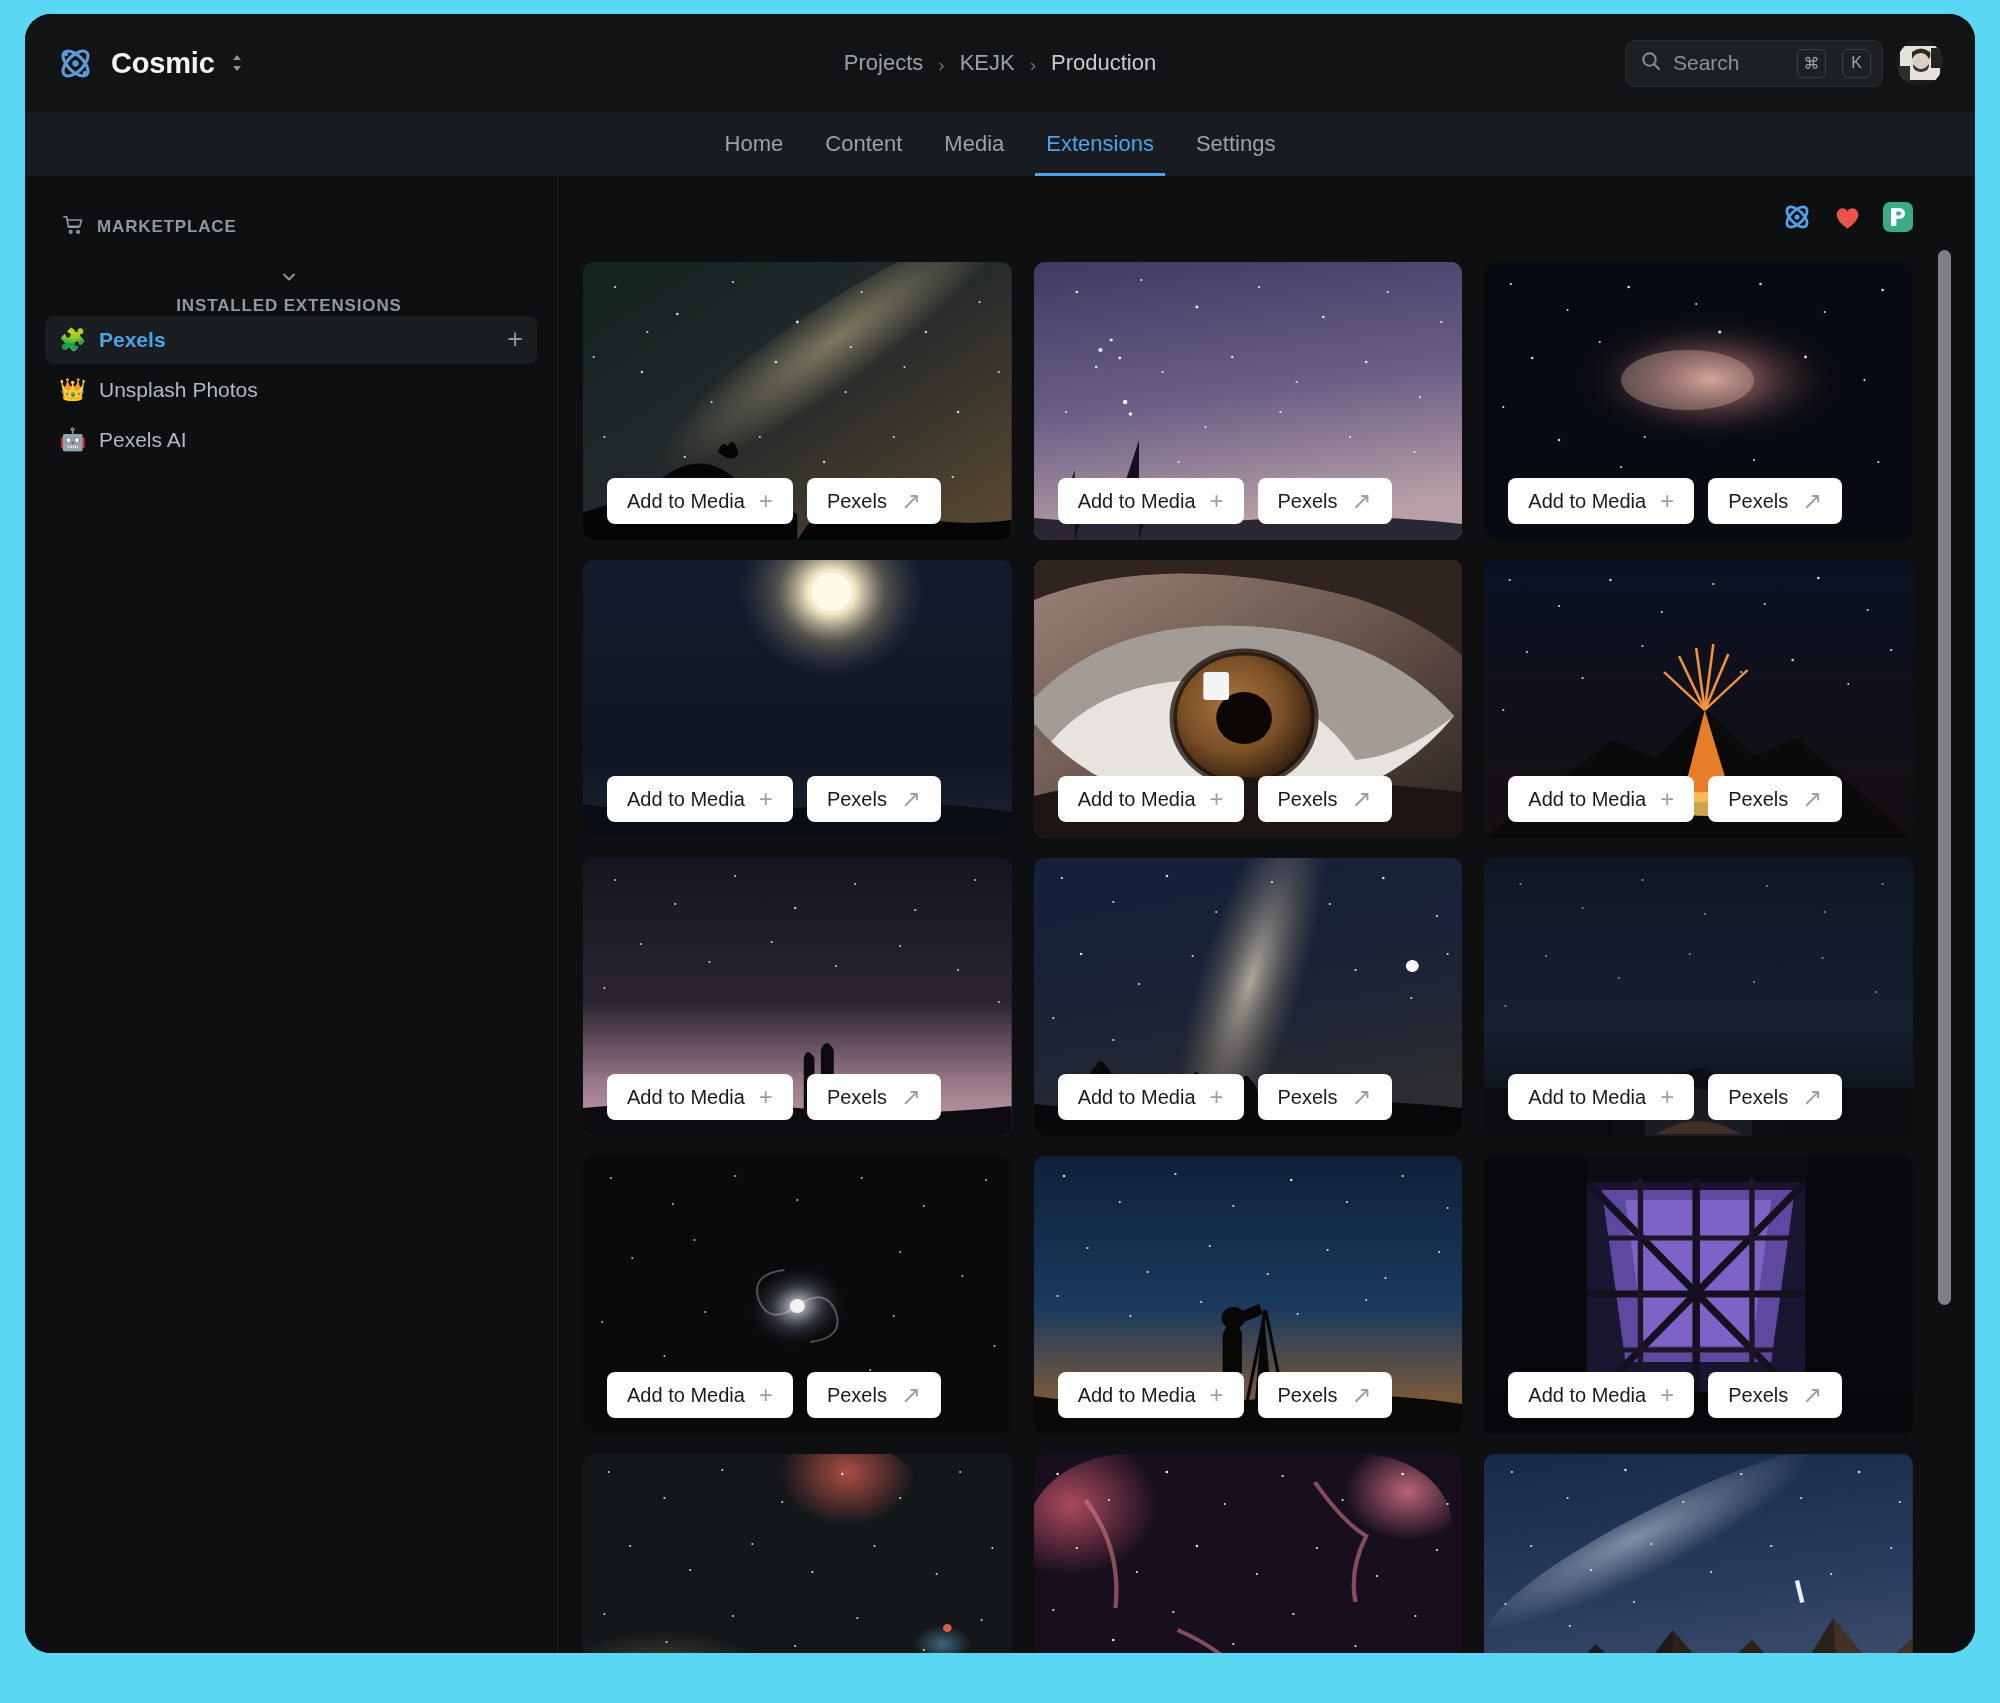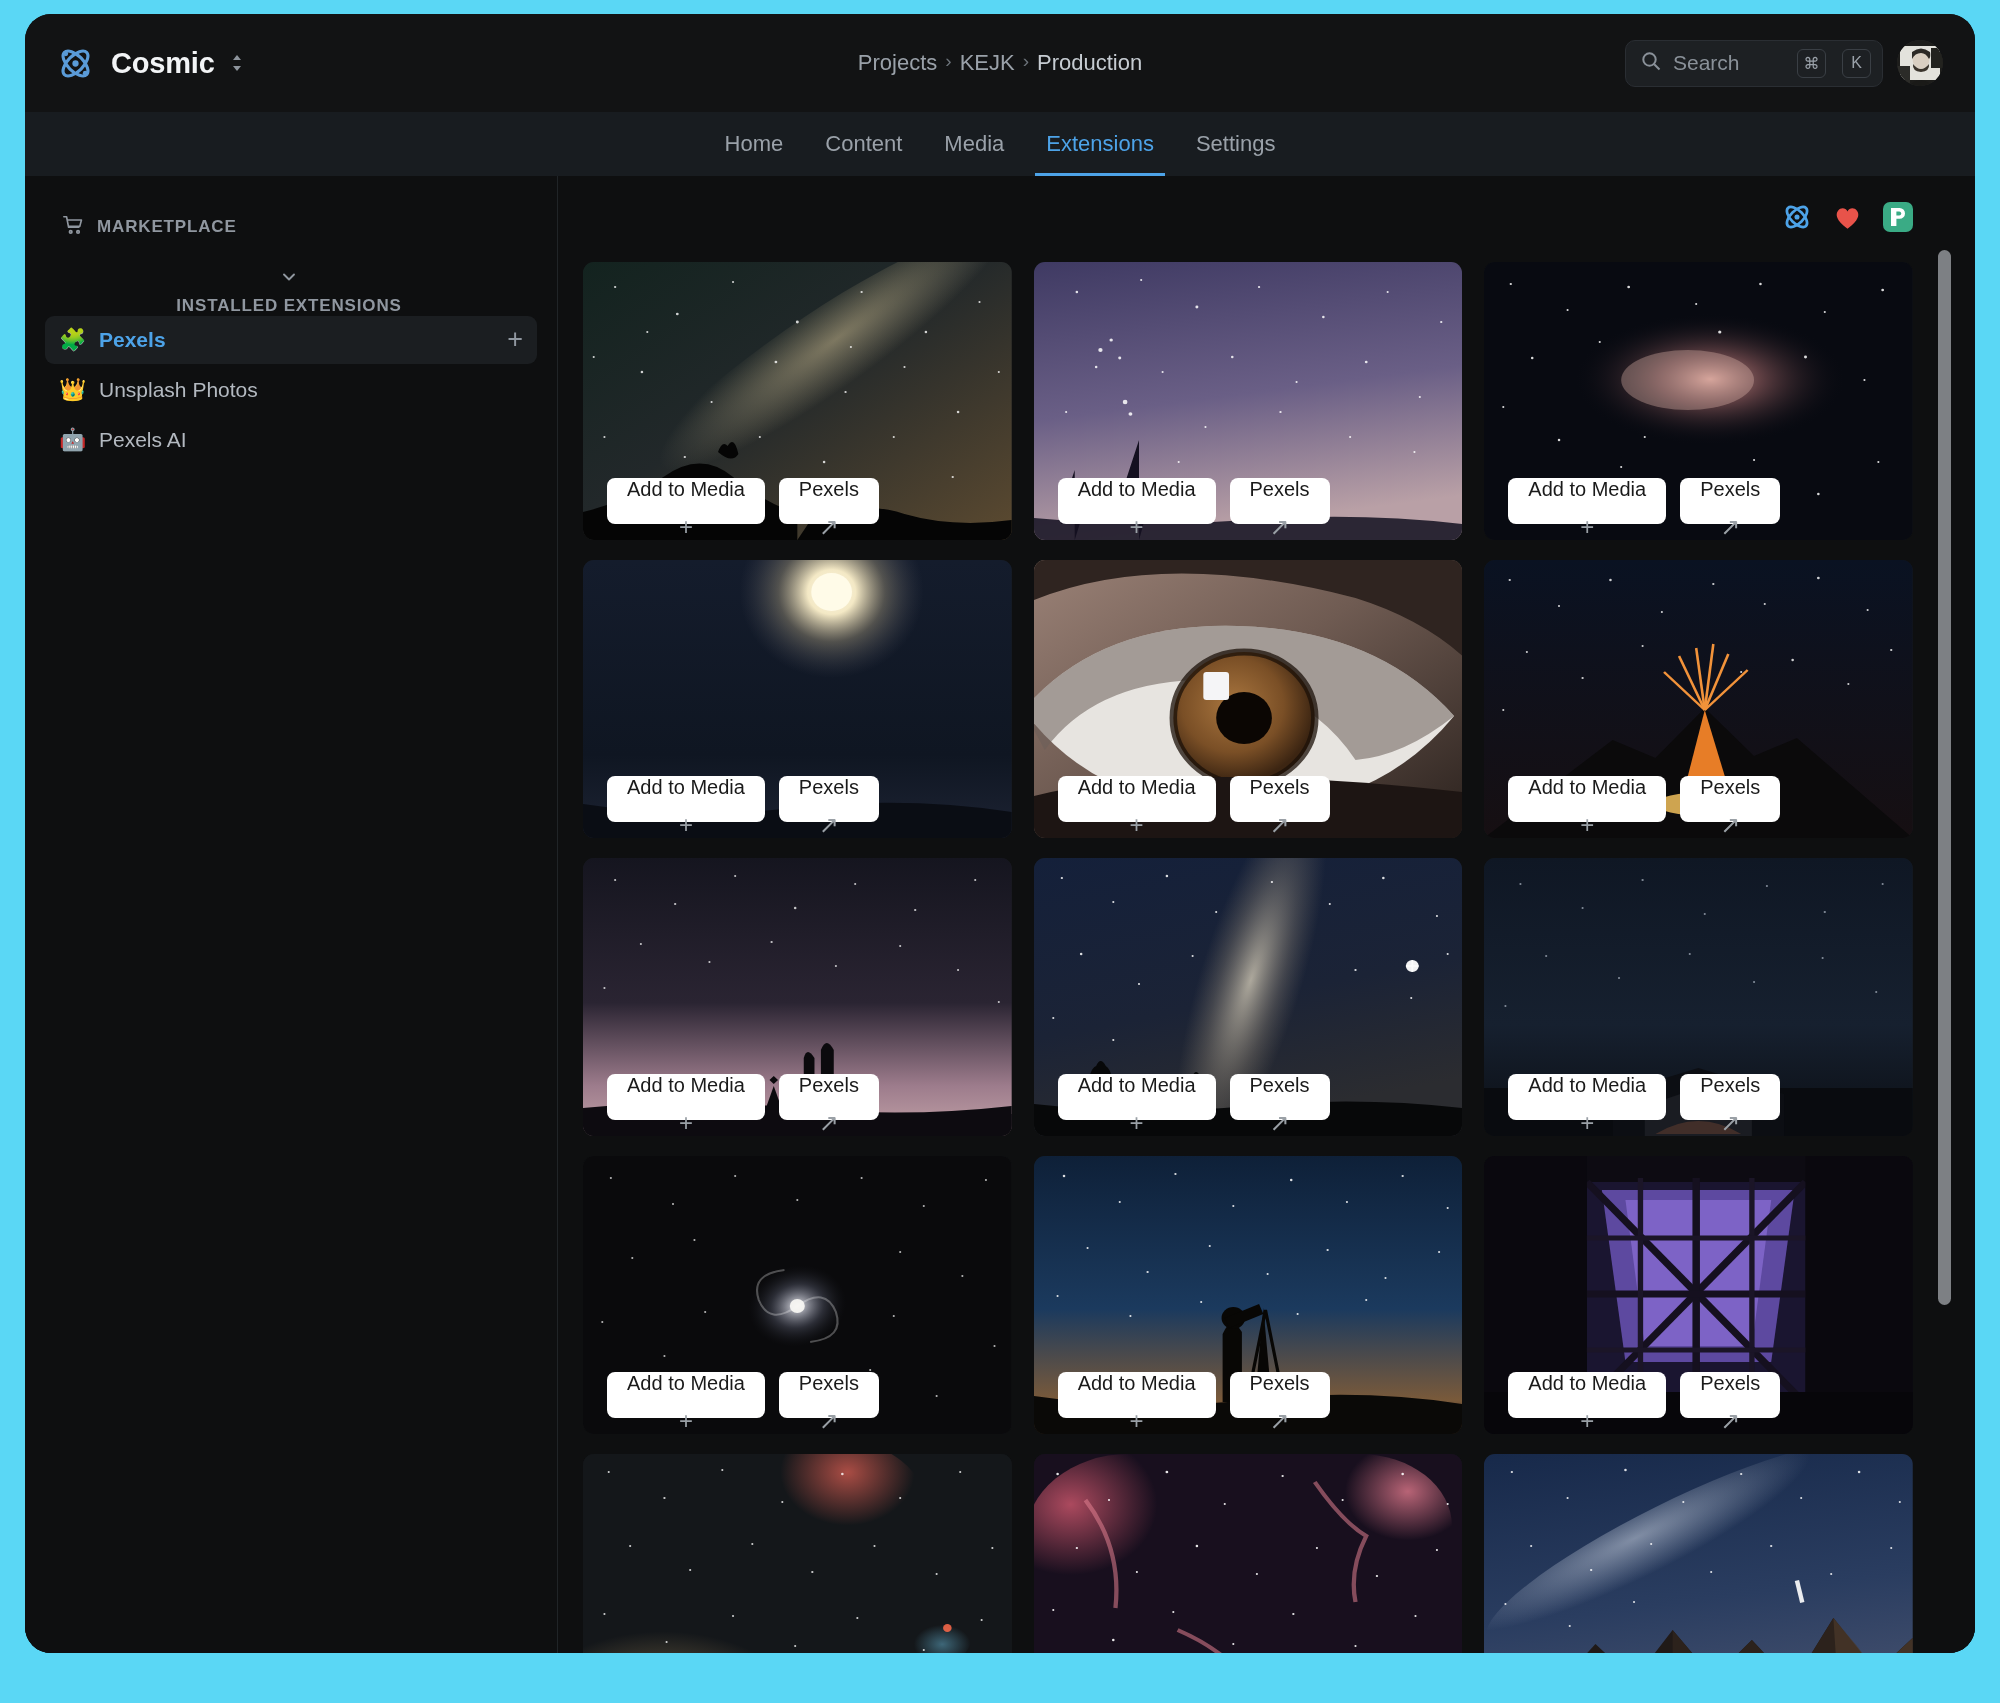--- a/index.html
+++ b/index.html
@@ -59,22 +59,22 @@
     align-items: center;
     cursor: pointer;
   }
   .brand-switch svg { display: block; }
 
   .breadcrumb {
     position: absolute;
     left: 50%;
     transform: translateX(-50%);
     display: flex;
-    align-items: flex-start;
-    gap: 8px;
+    align-items: flex-end;
+    gap: 15px;
     font-size: 22px;
   }
   .crumb { color: #9aa1a9; cursor: pointer; white-space: nowrap; }
   .crumb.current { color: #c6ccd2; }
   .crumb-sep { color: #6c737a; font-size: 19px; }
 
   .titlebar-right {
     margin-left: auto;
     display: flex;
     align-items: center;
@@ -298,21 +298,20 @@
     display: flex;
     align-items: center;
     gap: 14px;
     padding: 0 20px;
     font-size: 20px;
     color: #1a1a1a;
     white-space: nowrap;
     cursor: pointer;
     border: none;
     font-family: "Liberation Sans", sans-serif;
-    flex-direction: column;
   }
   .btn .gl { color: #9aa0a6; font-size: 24px; line-height: 1; display:flex; }
 
   
   .scrollbar-track {
     position: absolute;
     right: 22px; top: 0; bottom: 0;
     width: 17px;
   }
   .scrollbar-thumb {

